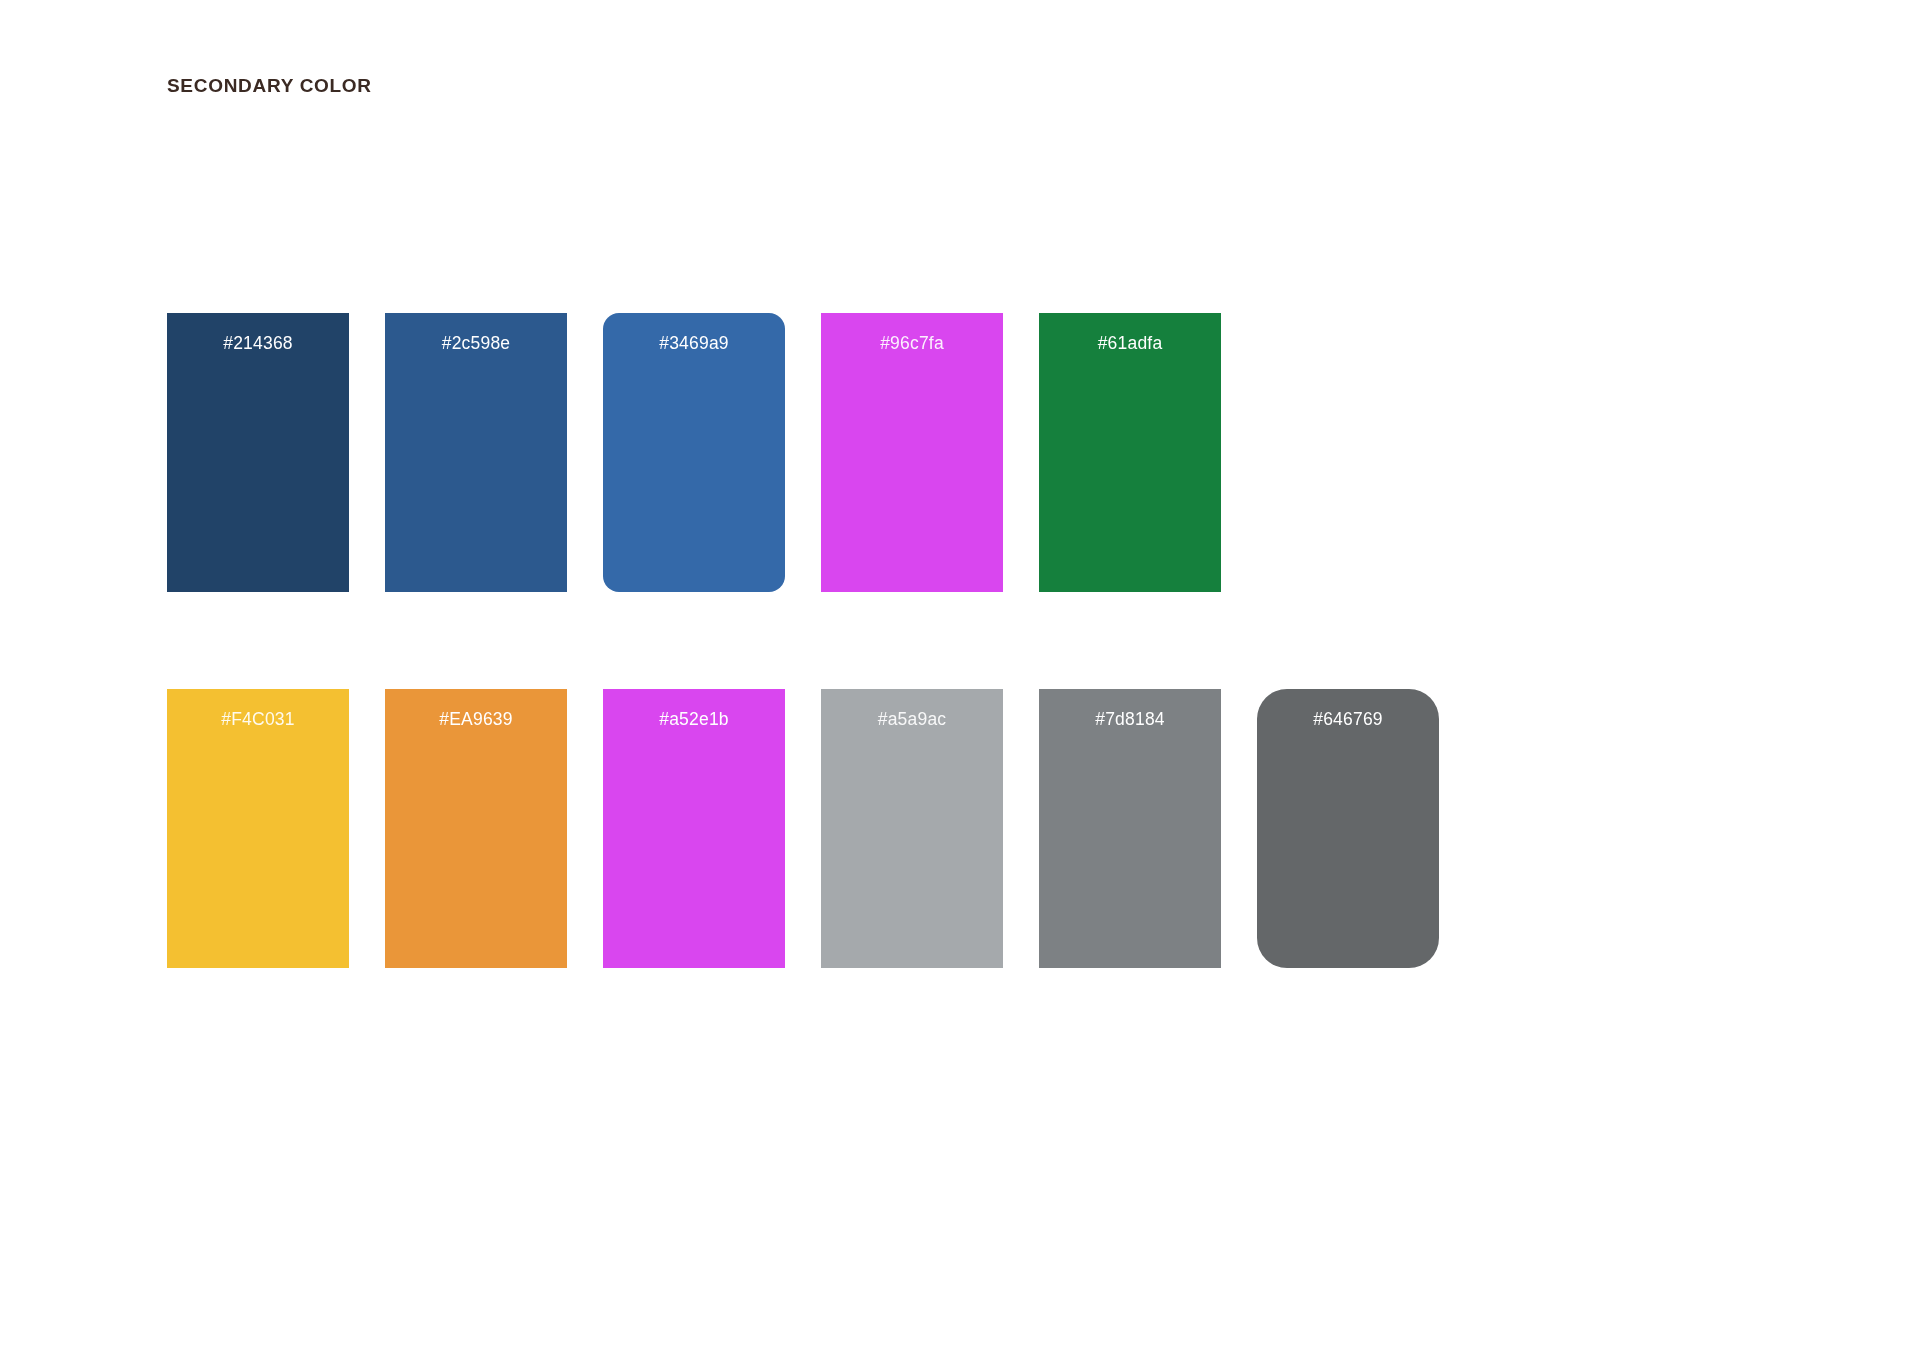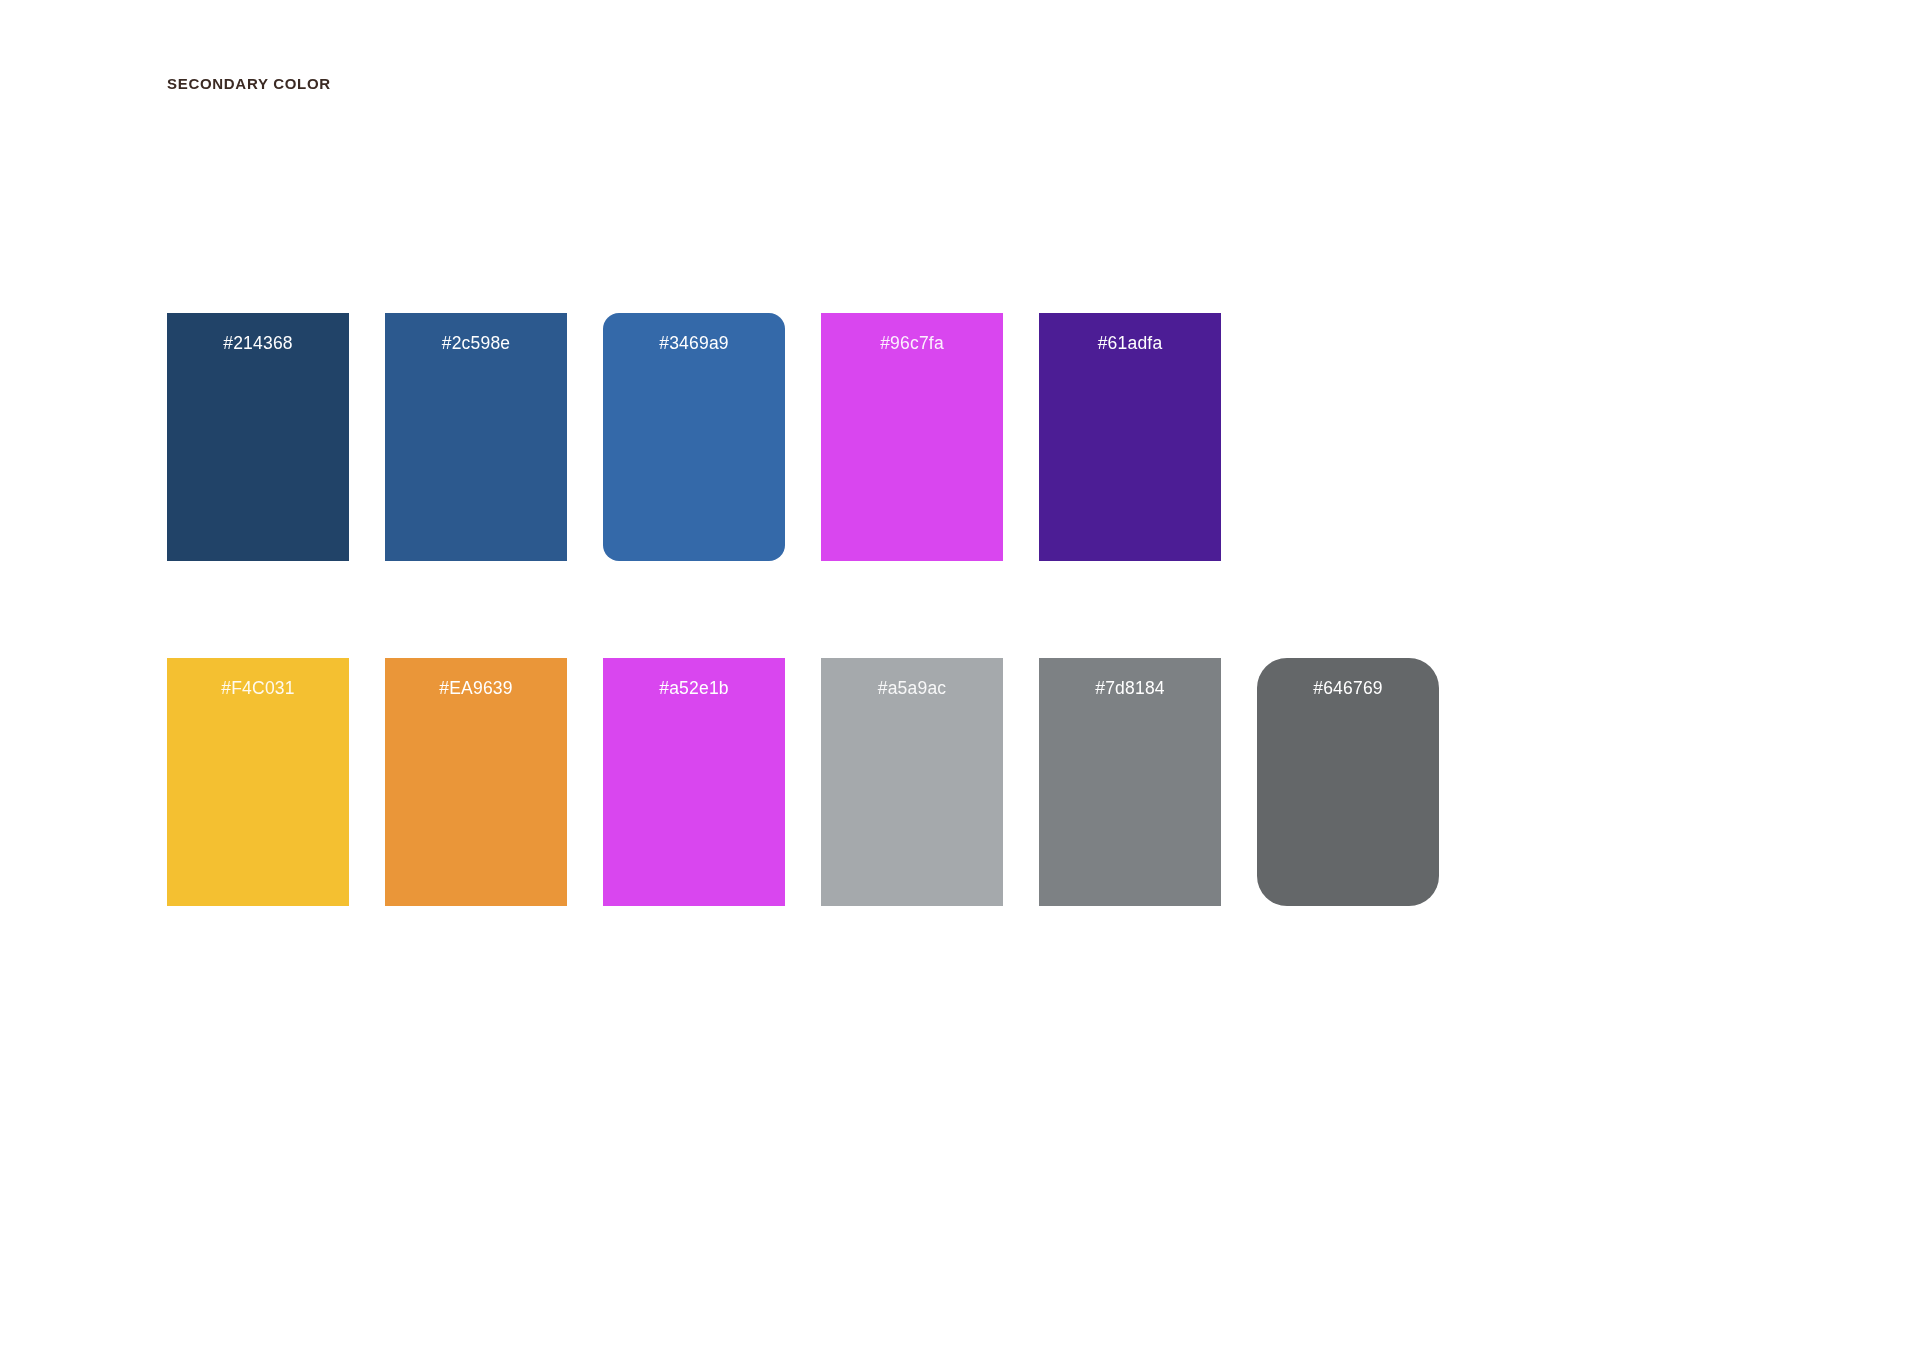--- a/index.html
+++ b/index.html
@@ -23,21 +23,21 @@
     width: 1920px;
     height: 1358px;
     background: #ffffff;
   }
 
   
   .section-title {
     position: absolute;
     left: 167px;
     top: 76px;
-    font-size: 15px;
+    font-size: 19px;
     font-weight: bold;
     letter-spacing: 0.7px;
     color: #3b2a23;
     white-space: nowrap;
     line-height: 1;
   }
 
   
   .swatch-grid {
     position: absolute;
@@ -51,21 +51,21 @@
     flex-direction: row;
     gap: 36px;
     margin-bottom: 97px;
   }
   .swatch-row:last-child {
     margin-bottom: 16px;
   }
 
   .swatch {
     width: 182px;
-    height: 248px;
+    height: 279px;
     position: relative;
     box-sizing: border-box;
     flex: 0 0 182px;
   }
 
   .swatch-label {
     position: absolute;
     top: 20px;
     left: 0;
     right: 0;
@@ -97,21 +97,21 @@
       </div>
       <div class="swatch" style="background-color: rgb(44, 89, 142);">
         <div class="swatch-label">#2c598e</div>
       </div>
       <div class="swatch" style="background-color: rgb(52, 105, 169); border-radius: 16px;">
         <div class="swatch-label">#3469a9</div>
       </div>
       <div class="swatch" style="background-color: #d946ef;">
         <div class="swatch-label soft">#96c7fa</div>
       </div>
-      <div class="swatch" style="background-color: #4c1d95;">
+      <div class="swatch" style="background-color: #15803d;">
         <div class="swatch-label">#61adfa</div>
       </div>
     </div>
 
     <div class="swatch-row">
       <div class="swatch" style="background-color: rgb(244, 192, 49);">
         <div class="swatch-label soft">#F4C031</div>
       </div>
       <div class="swatch" style="background-color: rgb(234, 150, 57);">
         <div class="swatch-label">#EA9639</div>

